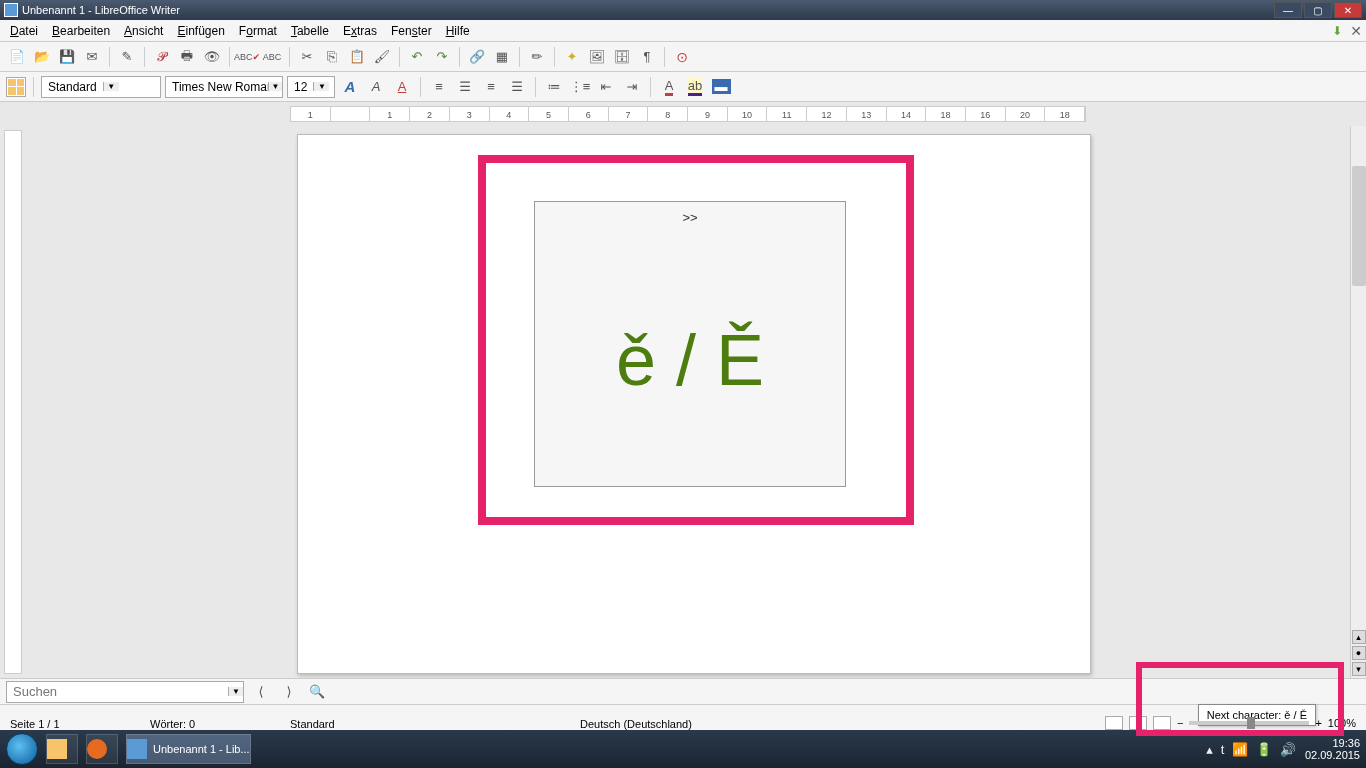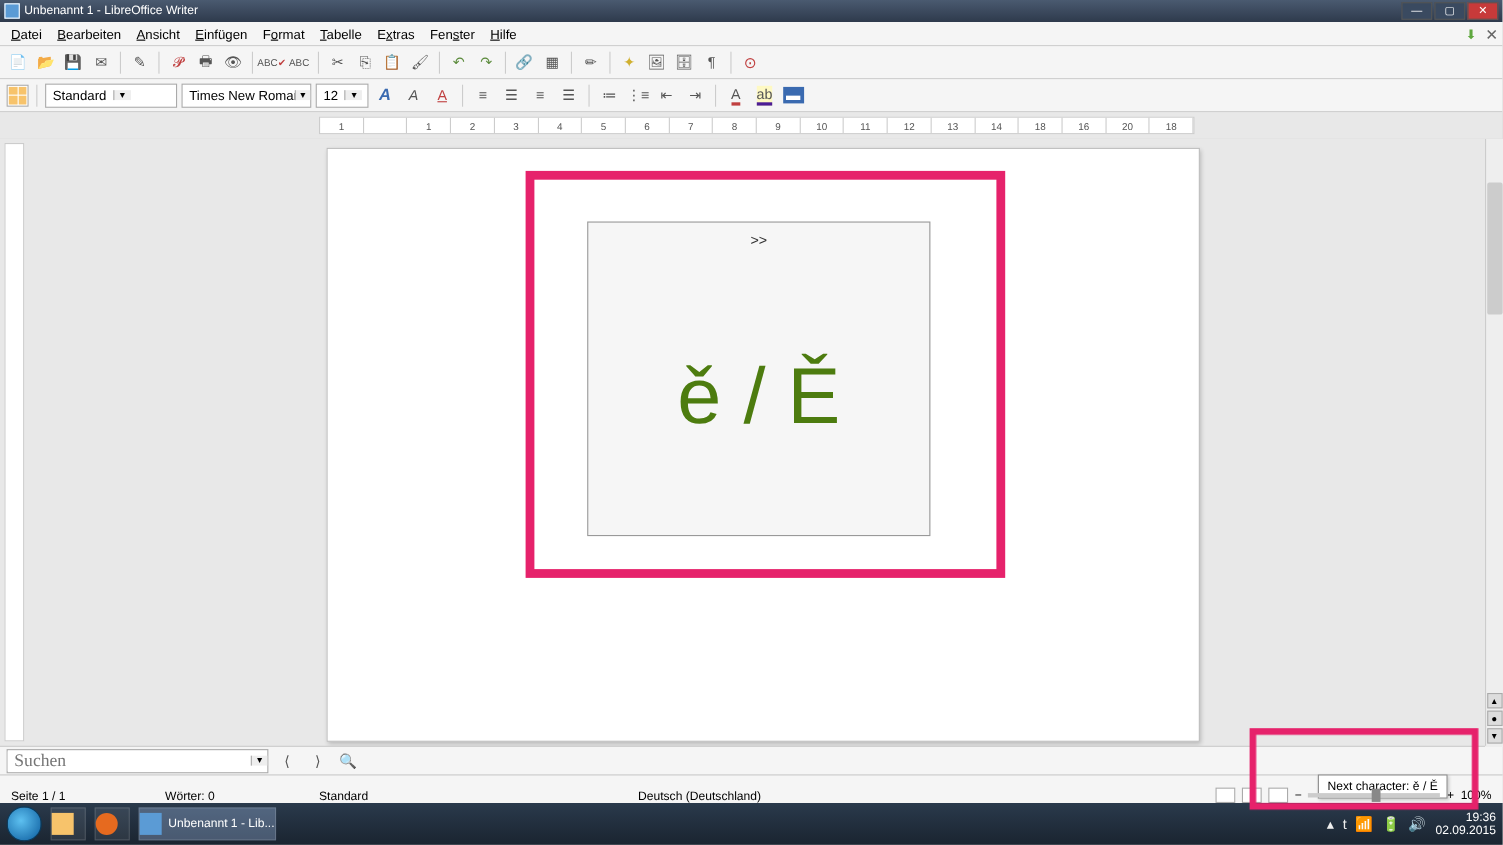--- a/index.html
+++ b/index.html
@@ -221,21 +221,21 @@
   <div class="thumb"></div>
   <div class="navset">
     <div class="nb">▴</div>
     <div class="nb">●</div>
     <div class="nb">▾</div>
   </div>
 </div>
 
 <div class="find-bar">
   <div class="combo sc">
-    <input class="cv" style="border: none; outline: none; width: 100%; font-size: 16px; font-family: Liberation Serif, serif;" placeholder="Suchen">
+    <input class="cv" style="border: none; outline: none; width: 100%; font-size: 13px;" placeholder="Suchen">
     <div class="cd">▼</div>
   </div>
   <div class="tbtn">⟨</div>
   <div class="tbtn">⟩</div>
   <div class="tbtn">🔍</div>
 </div>
 
 <div class="status-bar">
   <span class="cell">Seite 1 / 1</span>
   <span class="cell">Wörter: 0</span>

